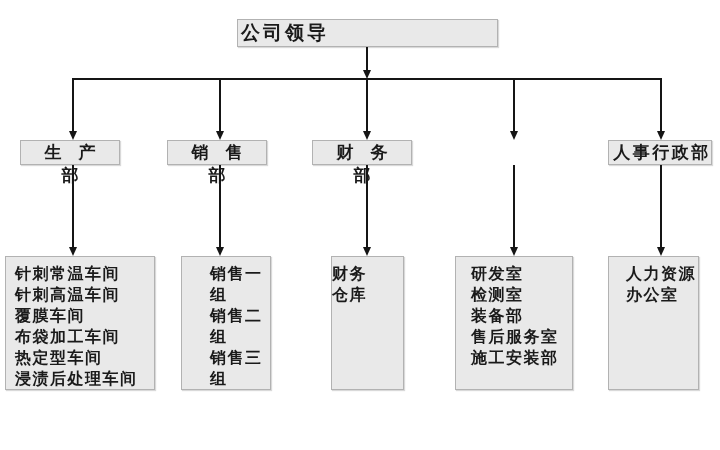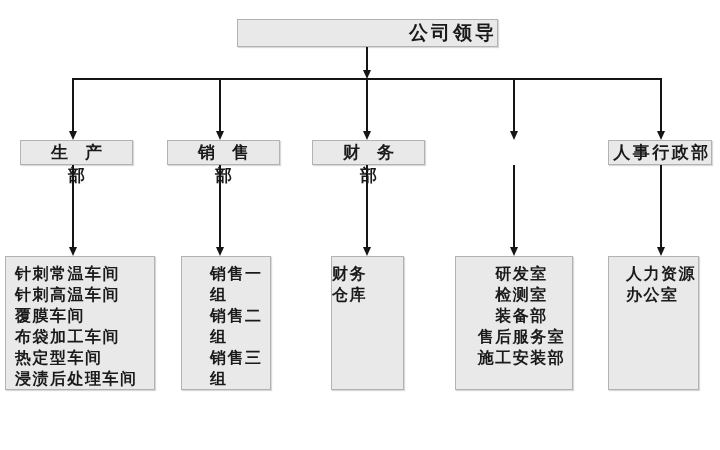--- a/index.html
+++ b/index.html
@@ -1,32 +1,32 @@
 <!DOCTYPE html>
 <html><head>
 <meta charset="utf-8">
 <style>
   html,body{margin:0;padding:0;background:#fff;}
   .stage{position:relative;width:720px;height:450px;background:#ffffff;
          font-family:"Liberation Sans",sans-serif;color:#1a1a1a;overflow:hidden;}
   .box{position:absolute;background:#e9e9e9;border:1px solid #b2b2b2;
        box-sizing:border-box;box-shadow:1px 1px 1px rgba(0,0,0,0.15);}
   .root{left:237px;top:19px;width:261px;height:28px;font-size:19px;font-weight:700;
-        text-align:right;line-height:26px;letter-spacing:3px;padding-left:3px;}
-  .dept{top:140px;width:113px;height:25px;font-size:17px;font-weight:700;
+        text-align:left;line-height:26px;letter-spacing:3px;padding-left:3px;}
+  .dept{top:140px;width:100px;height:25px;font-size:17px;font-weight:700;
         text-align:center;line-height:23px;}
   .sp{letter-spacing:17px;padding-left:17px;}
   .d1{left:20px}.d2{left:167px}.d3{left:312px}.d4{left:461px}
   .d5{left:608px;width:104px;letter-spacing:2.5px;padding-left:4px;}
   .unit{top:256px;height:134px;font-size:16px;font-weight:700;line-height:21px;
         padding-top:6px;letter-spacing:1.5px;}
   .u1{left:5px;width:150px;padding-left:9px;}
   .u2{left:181px;width:90px;padding-left:28px;}
   .u3{left:331px;width:73px;}
-  .u4{left:455px;width:118px;padding-left:15px;text-align:center;}
+  .u4{left:455px;width:118px;padding-left:15px;}
   .u5{left:608px;width:91px;padding-left:17px;}
   .v{position:absolute;width:2px;background:#151515;}
   .h{position:absolute;height:2px;background:#151515;}
   .arr{position:absolute;width:0;height:0;border-left:4px solid transparent;
        border-right:4px solid transparent;border-top:9px solid #151515;}
 </style>
 </head>
 <body>
 
 <div class="stage">

